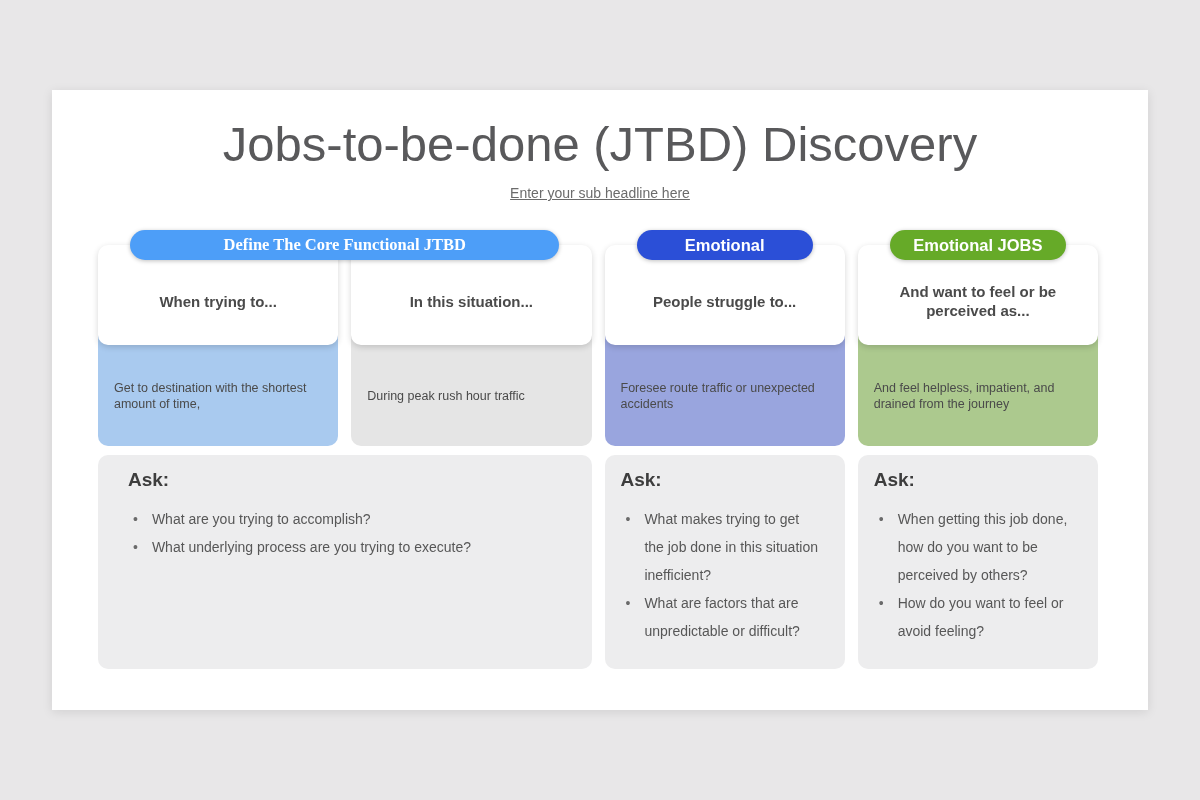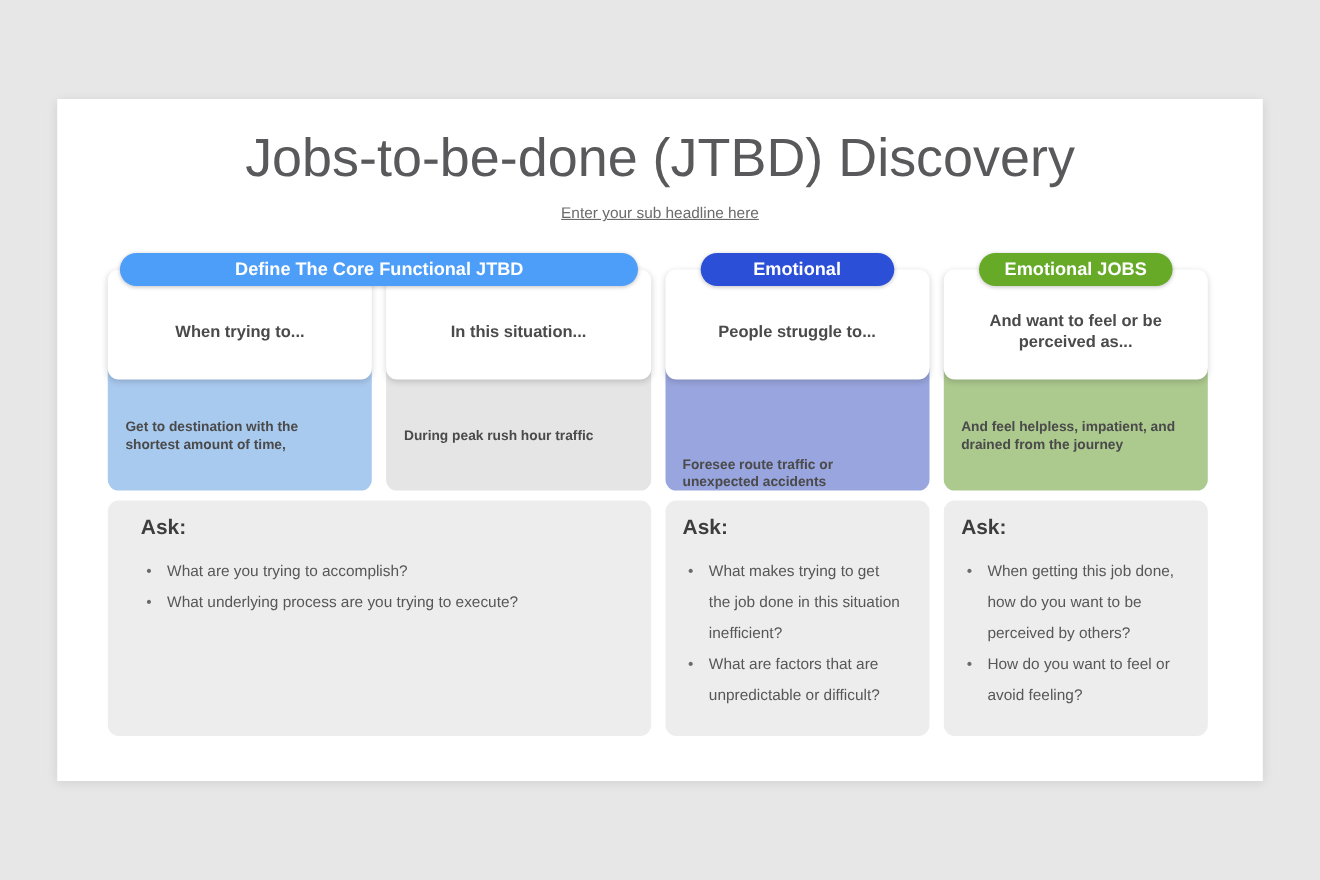--- a/index.html
+++ b/index.html
@@ -46,21 +46,21 @@
     border-radius: 16px;
     display: flex;
     align-items: center;
     justify-content: center;
     color: #ffffff;
     font-size: 16.5px;
     font-weight: bold;
     white-space: nowrap;
     box-shadow: 0 1px 4px rgba(0,0,0,0.25);
   }
-  .pill-wide { width: 471px; }
+  .pill-wide { width: 429px; font-family: Liberation Serif, serif; }
   .pill-med  { width: 176px; }
 
   .card-row { margin-top: -15px; }
   .hcard {
     position: relative;
     z-index: 1;
     height: 100px;
     background: #ffffff;
     border-radius: 10px;
     box-shadow: 0 2px 6px rgba(0,0,0,0.16);
@@ -68,21 +68,21 @@
     align-items: center;
     justify-content: center;
     text-align: center;
     padding: 12px 30px 0 30px;
     font-size: 15px;
     font-weight: bold;
     line-height: 1.3;
     color: #4a4a4a;
   }
 
-  .note-row { margin-top: -18px; font-weight: bold; }
+  .note-row { margin-top: -18px; }
   .note {
     position: relative;
     z-index: 0;
     height: 119px;
     border-radius: 10px;
     display: flex;
     align-items: center;
     padding: 20px 16px 0 16px;
     font-size: 12.5px;
     line-height: 1.25;
@@ -152,21 +152,21 @@
       </div>
     </div>
 
     <div class="grid note-row">
       <div class="note" style="background: rgb(169, 202, 239);">
         <span>Get to destination with the shortest amount of time,</span>
       </div>
       <div class="note" style="background: #e5e5e5;">
         <span>During peak rush hour traffic</span>
       </div>
-      <div class="note" style="background: rgb(153, 165, 222); align-items: flex-end;">
+      <div class="note" style="background: rgb(153, 165, 222);">
         <span>Foresee route traffic or unexpected accidents</span>
       </div>
       <div class="note" style="background: rgb(172, 201, 142);">
         <span>And feel helpless, impatient, and drained from the journey</span>
       </div>
     </div>
 
     <div class="grid ask-row">
 
       <div class="ask ask-wide span2" style="background: rgb(237, 237, 238);">

